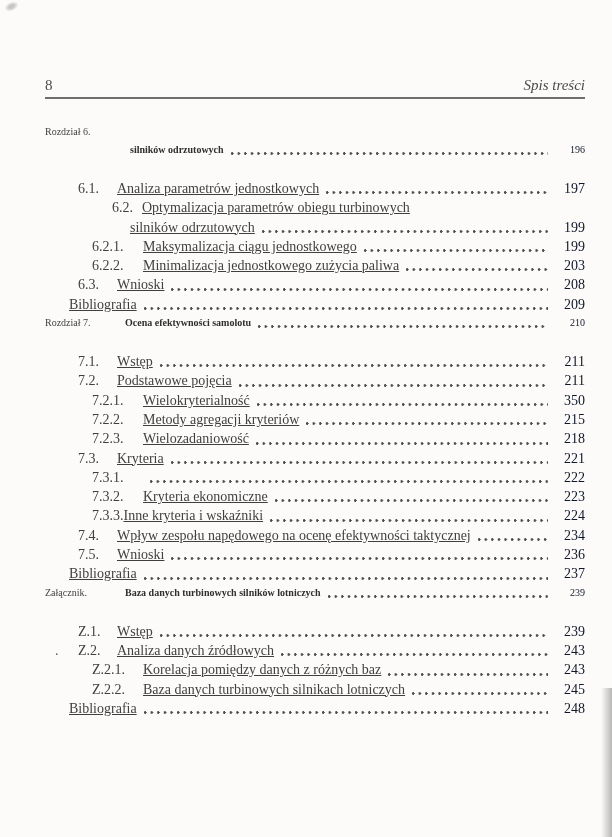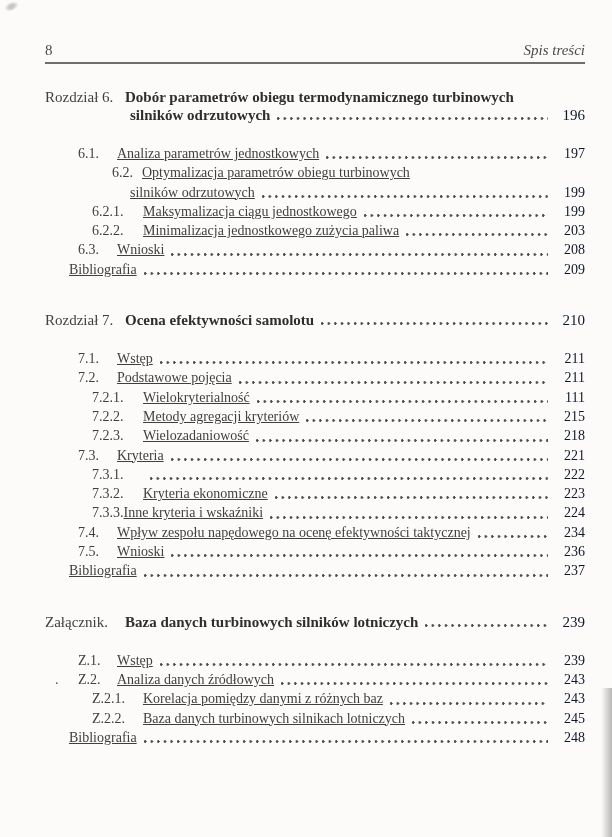--- a/index.html
+++ b/index.html
@@ -11,44 +11,44 @@
     color:#3f3f3f;
     overflow:hidden;
   }
   .content{position:absolute;left:45px;top:42px;width:540px;}
   
   .pagehead{
     display:flex;justify-content:space-between;align-items:flex-end;
     border-bottom:2px solid #6e6e6e;
     padding-bottom:3px;font-size:15px;color:#4a4a4a;
   }
-  .running{font-style:italic;}
+  .running{font-style:italic;margin-top:35px;}
   
   .row{display:flex;align-items:baseline;font-size:14px;line-height:19.3px;position:relative;}
   .txt{white-space:nowrap;text-decoration:underline;}
   .num{flex-shrink:0;white-space:nowrap;}
   .l0{margin-left:24px;}
   .l1{margin-left:33px;}  .l1 .num{display:inline-block;width:39px;}
   .l1x{margin-left:58px;} .l1x .num{display:inline-block;width:39px;text-align:center;}
   .l2{margin-left:47px;}  .l2 .num{display:inline-block;width:51px;}
   .l2.tight .num{width:auto;}
   .cont-l1x{margin-left:85px;}
   .cont-head{margin-left:85px;}
   .leader{
     flex:1;align-self:flex-end;height:3px;min-width:12px;
     margin:0 5px 4px 7px;
     background-image:radial-gradient(circle at 1.2px 1.5px,#4b4b4b 1.1px,transparent 1.5px);
     background-size:6.6px 3px;background-repeat:repeat-x;
   }
   .pg{flex-shrink:0;min-width:32px;text-align:right;color:#0f172a;}
   
-  .heading{font-size:15px;line-height:18px;}
+  .heading{font-size:10px;line-height:18px;}
   .prefix{display:inline-block;width:80px;flex-shrink:0;}
   .btitle{font-weight:bold;color:#2e2e2e;white-space:nowrap;}
-  .section{margin-top:32px;}
+  .section{}
   .section:first-child{margin-top:24px;}
   .entries{margin-top:20px;}
   .stray{position:absolute;left:-23px;color:#5a5a5a;}
   
   .speck{
     position:absolute;left:4px;top:2px;width:15px;height:9px;
     background:radial-gradient(ellipse at center,#9a9a9a 25%,transparent 70%);
     opacity:.55;transform:rotate(-25deg);
   }
   .shadow-right{
@@ -67,21 +67,20 @@
     <div class="pagehead">
       <span class="folio">8</span>
       <span class="running">Spis treści</span>
     </div>
 
     <div>
         <div class="section">
           <div class="heading-block">
             <div class="row heading">
               <span class="prefix">Rozdział 6.</span>
-              <span class="btitle">Dobór parametrów obiegu termodynamicznego turbinowych</span>
             </div>
             <div class="row heading cont-head">
               <span class="btitle">silników odrzutowych</span>
               <span class="leader"></span>
               <span class="pg">196</span>
             </div>
           </div>
           <div class="entries">
             <div class="row l1">
               <span class="num">6.1.</span>
@@ -142,21 +141,21 @@
             <div class="row l1">
               <span class="num">7.2.</span>
               <span class="txt">Podstawowe pojęcia</span>
               <span class="leader"></span>
               <span class="pg">211</span>
             </div>
             <div class="row l2">
               <span class="num">7.2.1.</span>
               <span class="txt">Wielokryterialność</span>
               <span class="leader"></span>
-              <span class="pg">111</span>
+              <span class="pg">350</span>
             </div>
             <div class="row l2">
               <span class="num">7.2.2.</span>
               <span class="txt">Metody agregacji kryteriów</span>
               <span class="leader"></span>
               <span class="pg">215</span>
             </div>
             <div class="row l2">
               <span class="num">7.2.3.</span>
               <span class="txt">Wielozadaniowość</span>
@@ -223,21 +222,21 @@
             </div>
             <div class="row l1">
               <span class="stray">.</span>
               <span class="num">Z.2.</span>
               <span class="txt">Analiza danych źródłowych</span>
               <span class="leader"></span>
               <span class="pg">243</span>
             </div>
             <div class="row l2">
               <span class="num">Z.2.1.</span>
-              <span class="txt">Korelacja pomiędzy danymi z różnych baz</span>
+              <span class="txt">Korelacja pomiędzy danych z różnych baz</span>
               <span class="leader"></span>
               <span class="pg">243</span>
             </div>
             <div class="row l2">
               <span class="num">Z.2.2.</span>
               <span class="txt">Baza danych turbinowych silnikach lotniczych</span>
               <span class="leader"></span>
               <span class="pg">245</span>
             </div>
             <div class="row l0">

